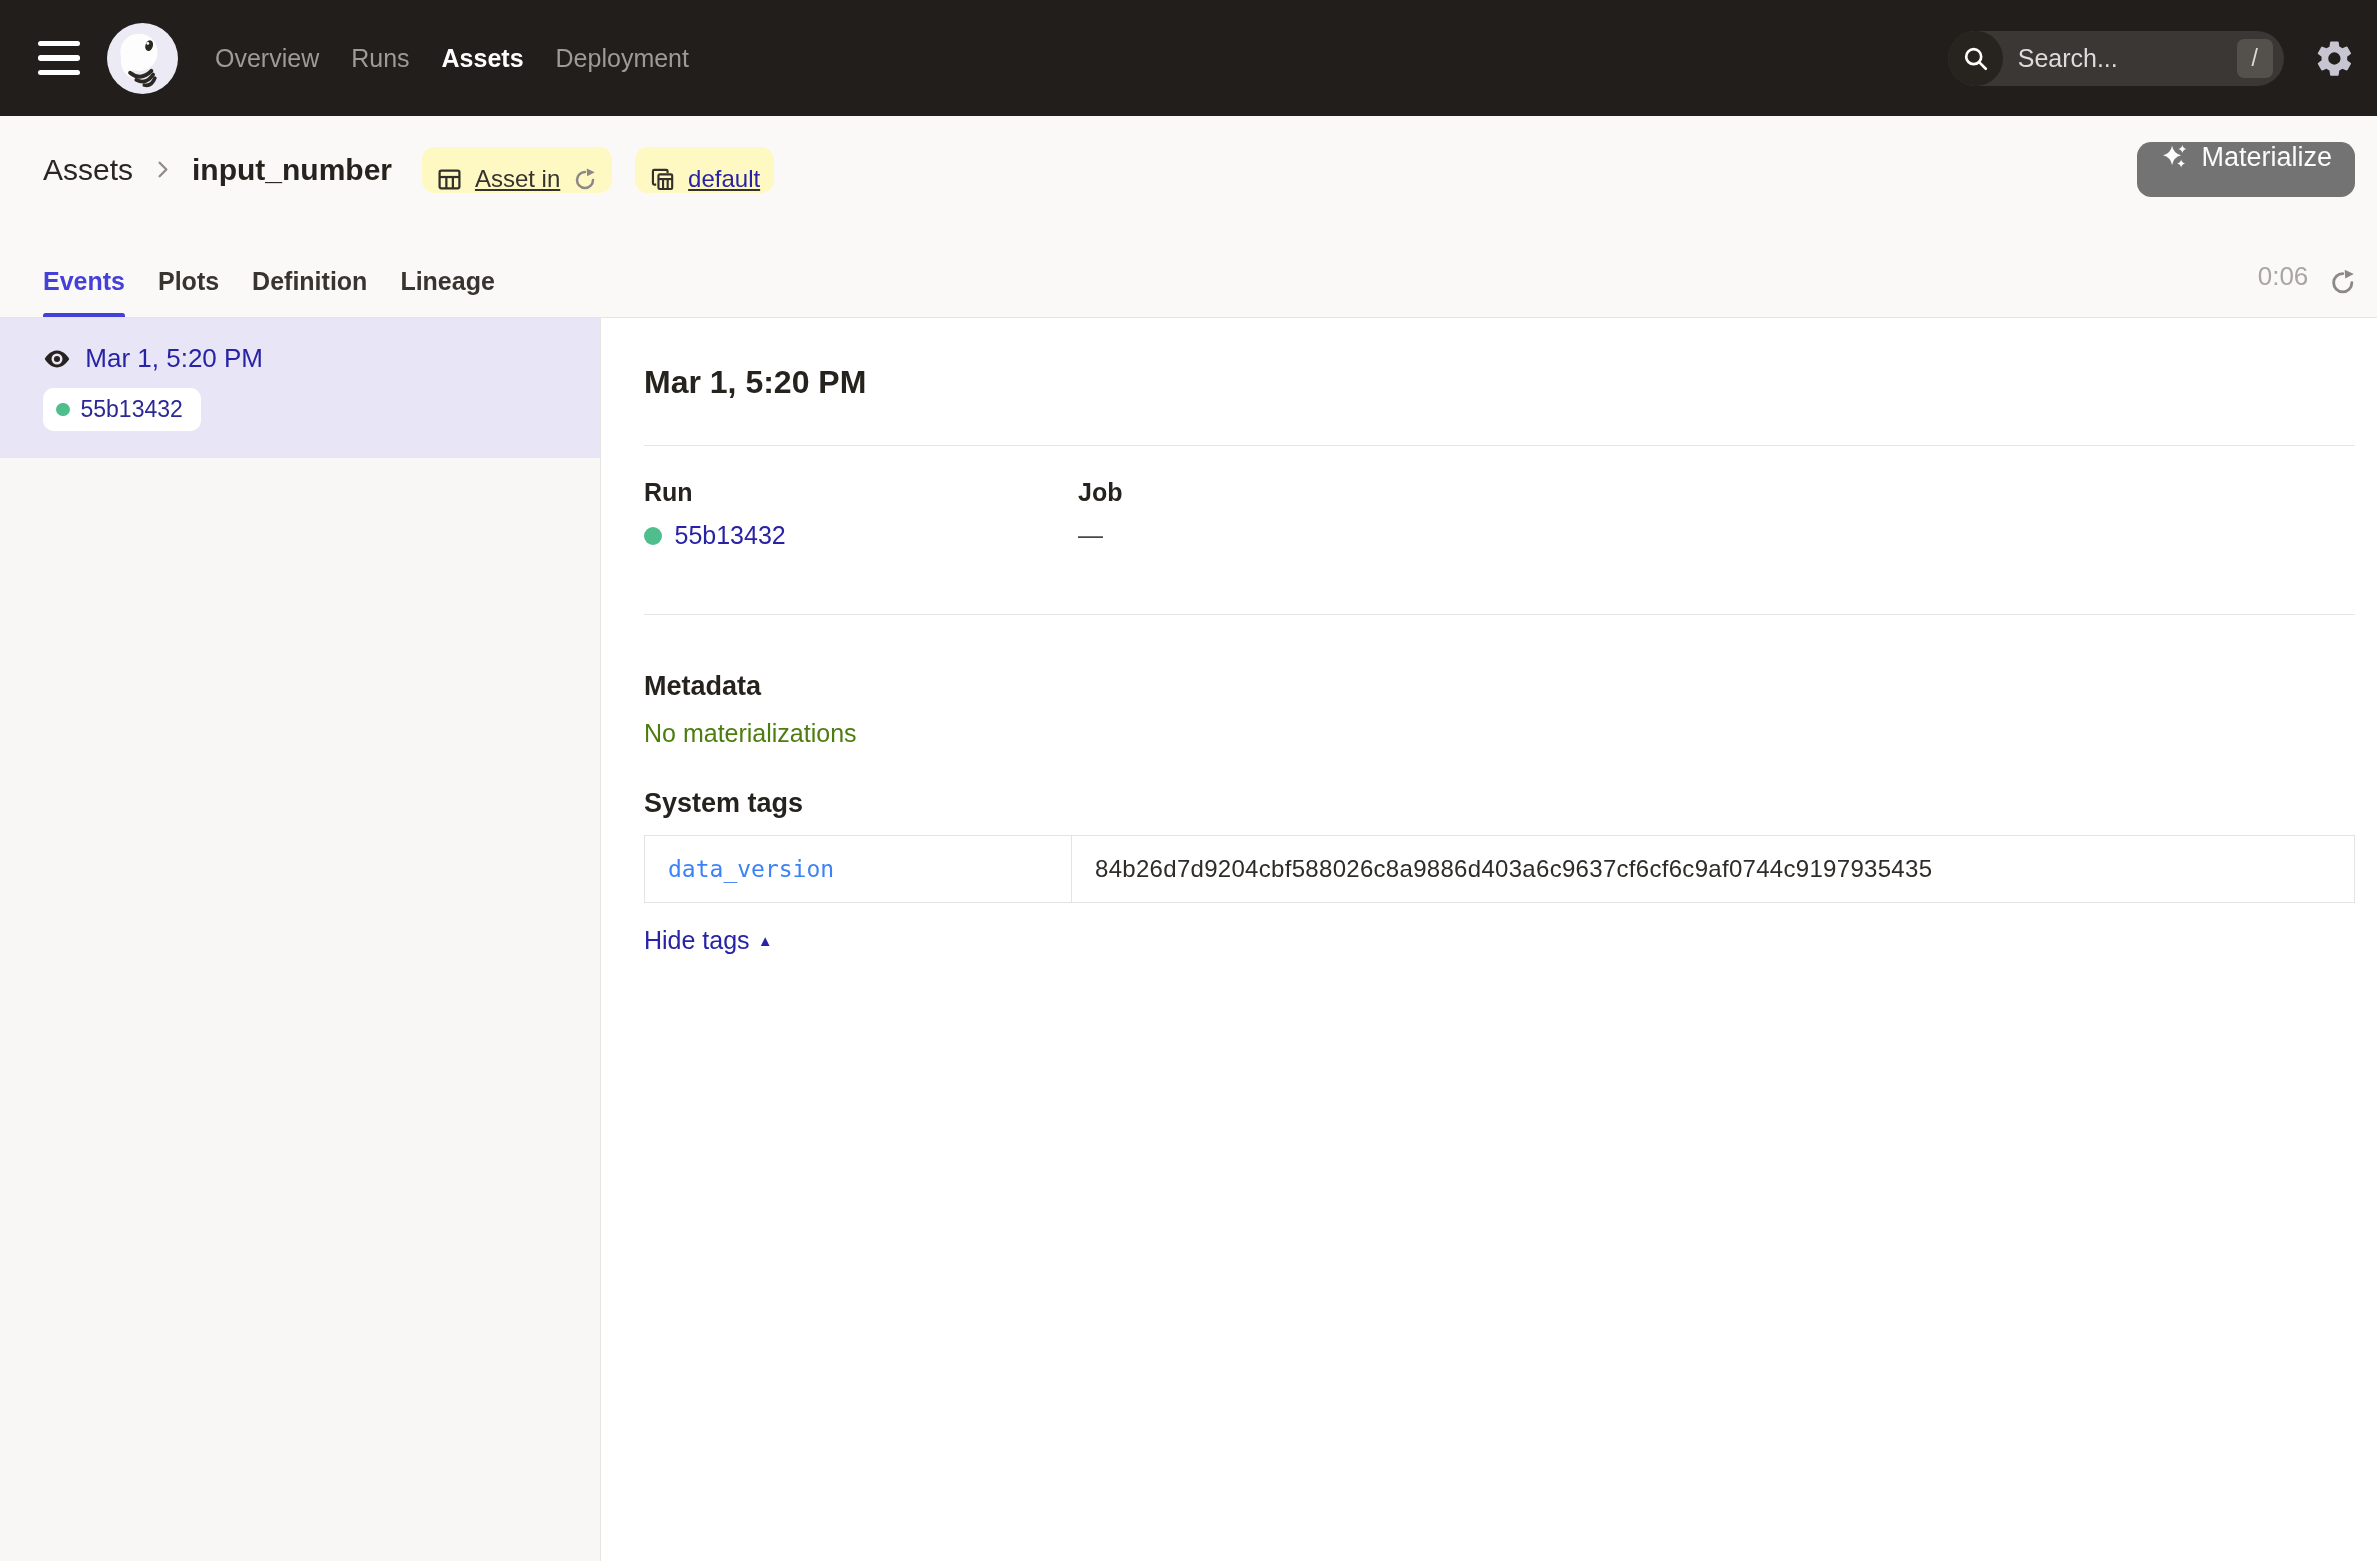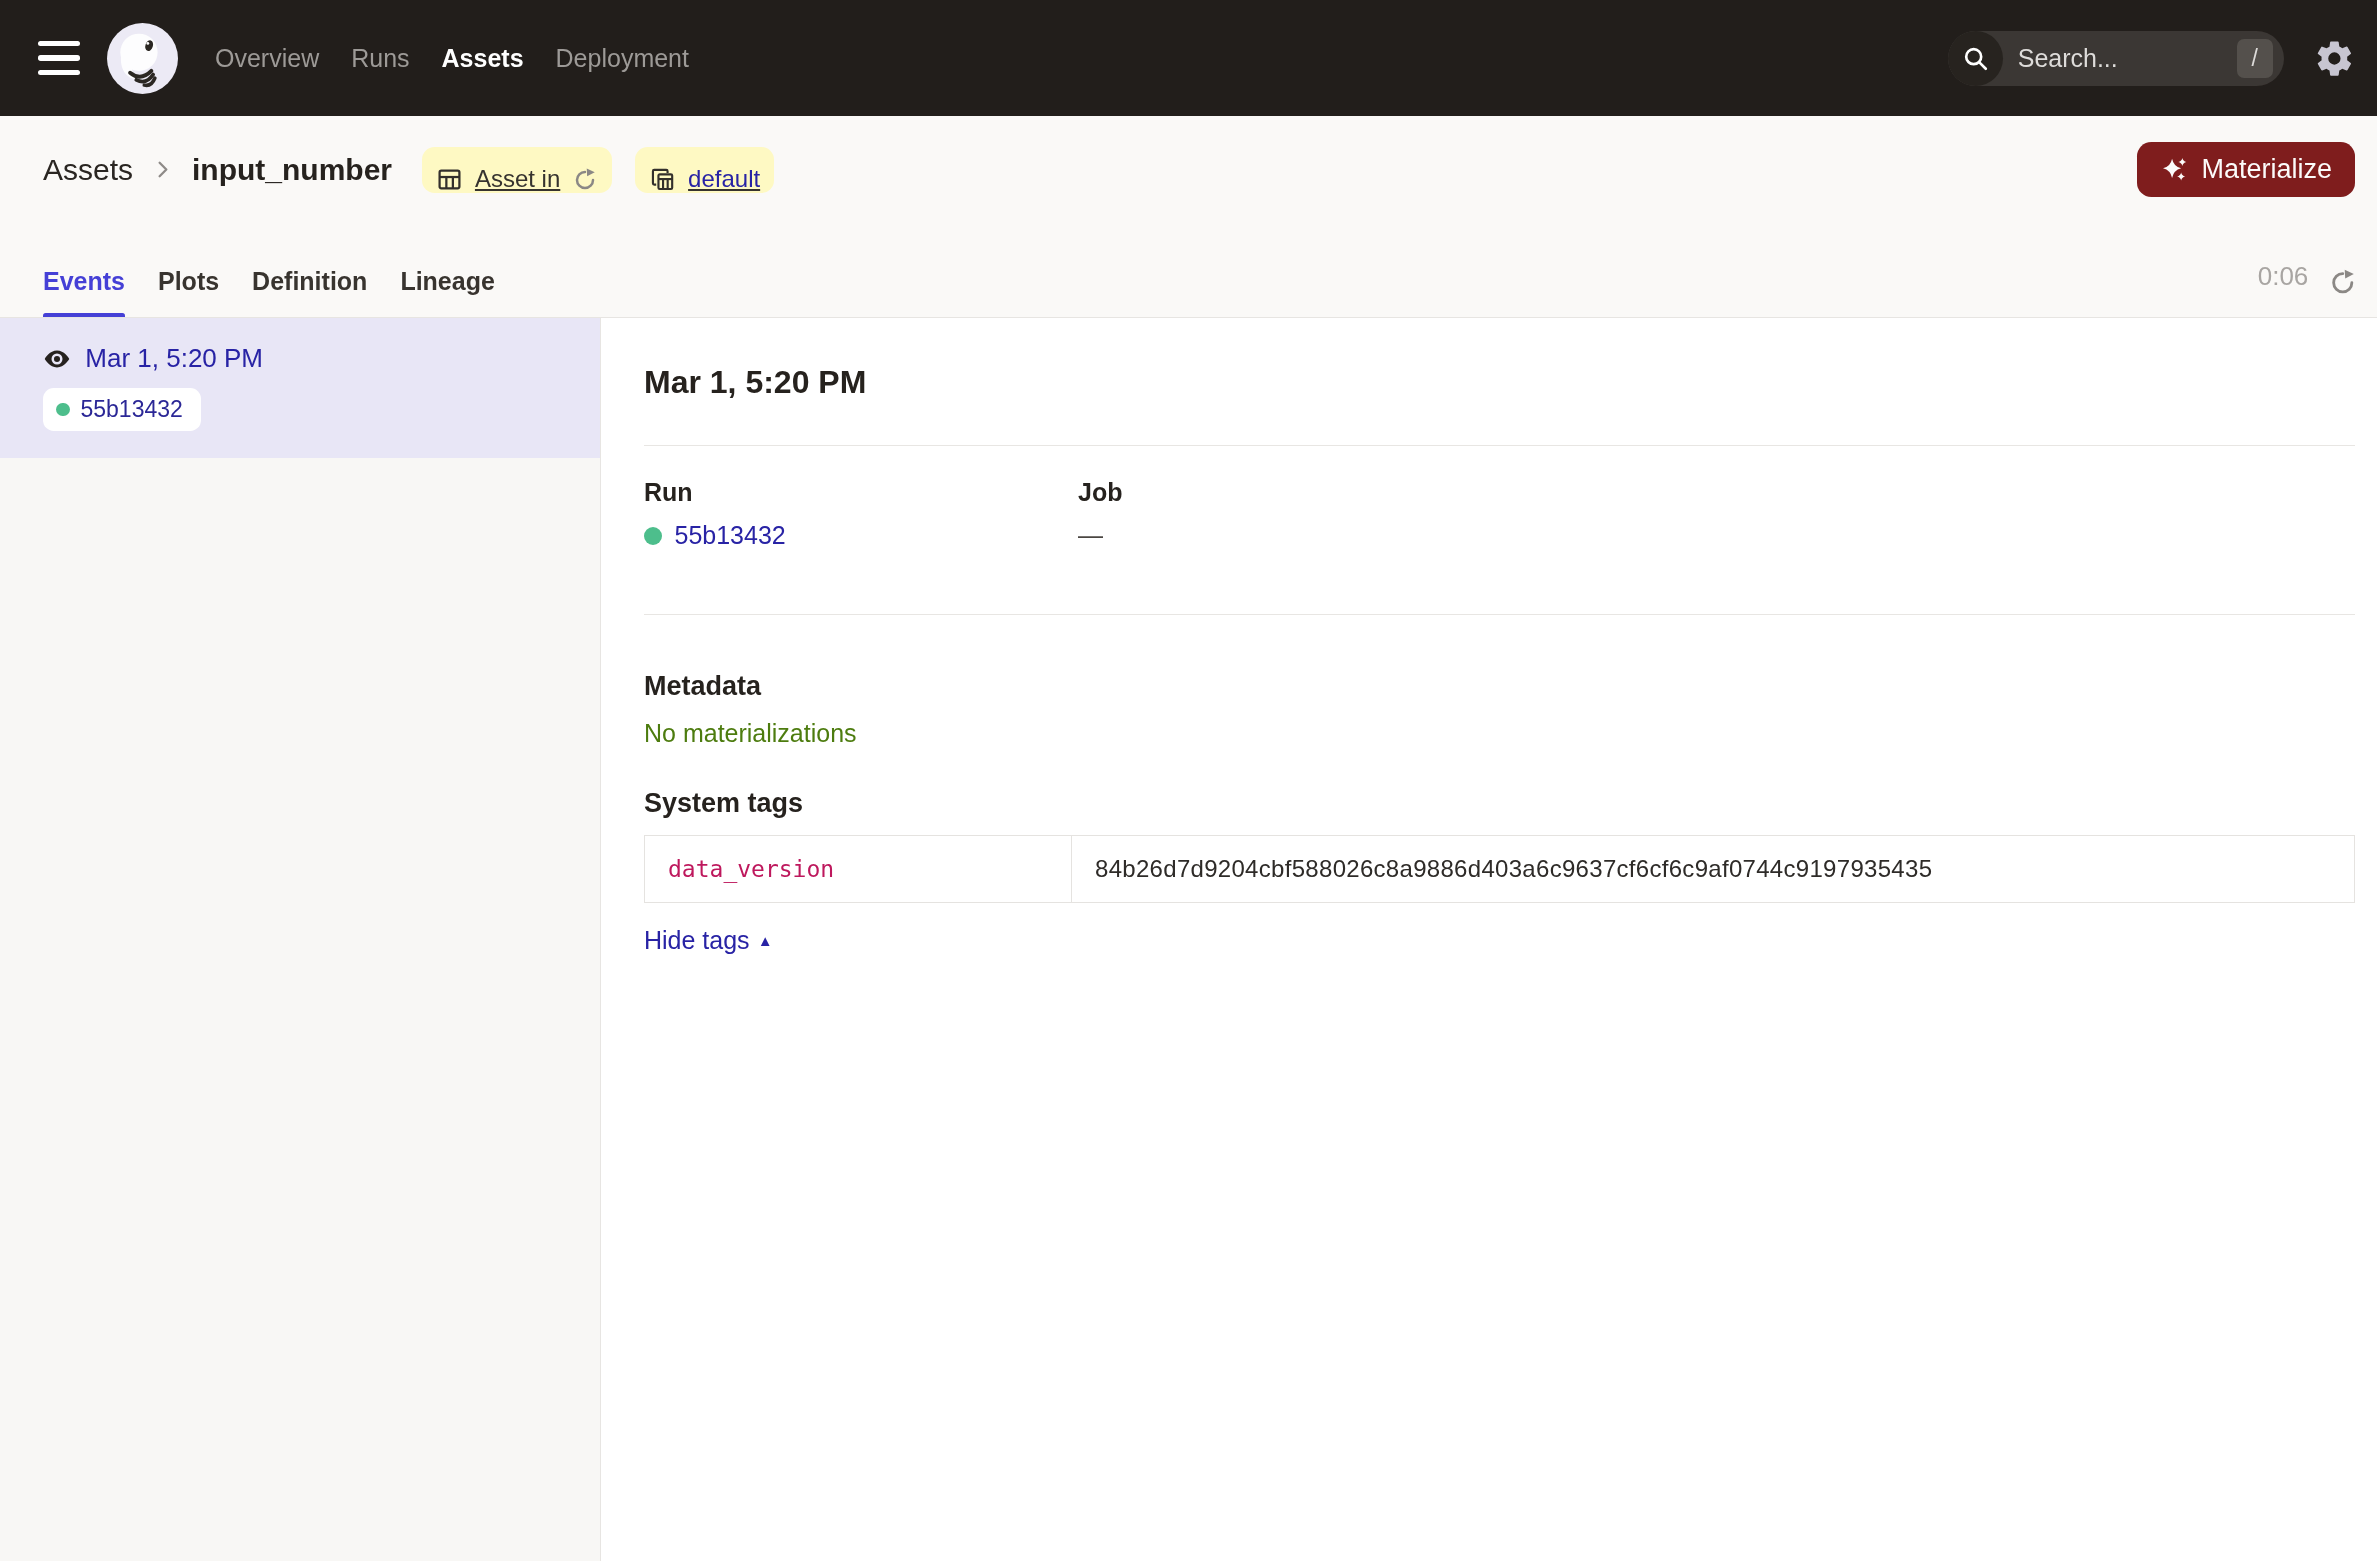--- a/index.html
+++ b/index.html
@@ -32,22 +32,22 @@
   .pagehead { background:#FAF9F7; }
   .breadcrumb-row { height:107px; display:flex; align-items:center; padding:0 22px 0 43px; }
   .crumb-root { font-size:30px; font-weight:500; color:#2A2622; cursor:pointer; }
   .crumb-sep { margin:0 18px; display:flex; align-items:center; }
   .crumb-current { font-size:30px; font-weight:700; color:#26221E; }
   .pill { margin-left:30px; height:46px; border-radius:12.5px; background:#fef9c3; display:flex;
           align-items:flex-end; gap:11.6px; padding:0 14.3px 0 14.3px; font-size:24px; color:#36332F;text-decoration:underline; }
   .pill.repo { margin-left:23px; }
   .pill .link { color:#2823A5; cursor:pointer; text-decoration:none; }
   .icon-btn { display:flex; align-items:center; justify-content:center; cursor:pointer; }
-  .materialize { margin-left:auto; height:55px; border-radius:14.3px; background:#7f1d1d; border:none;
-                 color:#FCFBFA; font-size:27px; font-weight:500; display:flex; align-items:center;
+  .materialize { margin-left:auto; height:55px; border-radius:14.3px; background:#737373; border:none;
+                 color:#FCFBFA; font-size:27px; font-weight:500; display:flex; 
                  gap:12.5px; padding:0 23px; cursor:pointer; font-family:"Liberation Sans", sans-serif; }
 
   
   .tabs-row { height:95px; display:flex; align-items:flex-end; padding:0 19.6px 0 43px;
               border-bottom:0.9px solid #E7E5E2; background:#FAF9F7;text-align:right; }
   .tab { font-size:25px; font-weight:600; color:#38342F; padding-bottom:21.4px; margin-right:33px;
          position:relative; cursor:pointer; }
   .tab.active { color:#4540D6; }
   .tab.active::after { content:''; position:absolute; left:0; right:0; bottom:0; height:4.5px;
                        background:#4540D6; border-radius:2.7px 2.7px 0 0; }
@@ -74,21 +74,21 @@
   .col-label { font-size:25px; font-weight:700; color:#26221E; }
   .col-value { margin-top:14.3px; font-size:25px; color:#33302C; display:flex; align-items:center; gap:12.5px; }
   .run-link { color:#2823A5; cursor:pointer; }
   .dash { color:#4A4642; }
   .main h2 { font-size:27px; font-weight:700; color:#26221E; line-height:32px; }
   .h2-meta { margin-top:55px; }
   .h2-tags { margin-top:39px; }
   .muted { margin-top:16px; font-size:25px; color:#4d7c0f; line-height:30px; }
   .tags-table { margin-top:16px; width:100%; border-collapse:collapse; }
   .tags-table td { border:0.9px solid #E5E3E0; padding:19px 23px; vertical-align:middle; }
-  td.tag-key { width:427px; font-family:"DejaVu Sans Mono", monospace; font-size:23px; color:#be185d; }
+  td.tag-key { width:427px; font-family:"DejaVu Sans Mono", monospace; font-size:23px; color:#3b82f6; }
   td.tag-val { font-size:24px; color:#2E2B28; letter-spacing:0.3px; }
   .hide-tags { margin-top:23px; display:inline-flex; align-items:center; gap:8px; font-size:25px;
                color:#2823A5; cursor:pointer; }
   .caret { font-size:15px; line-height:15px; }
 
   svg { display:block; }
 </style>
 </head>
 <body>
 

